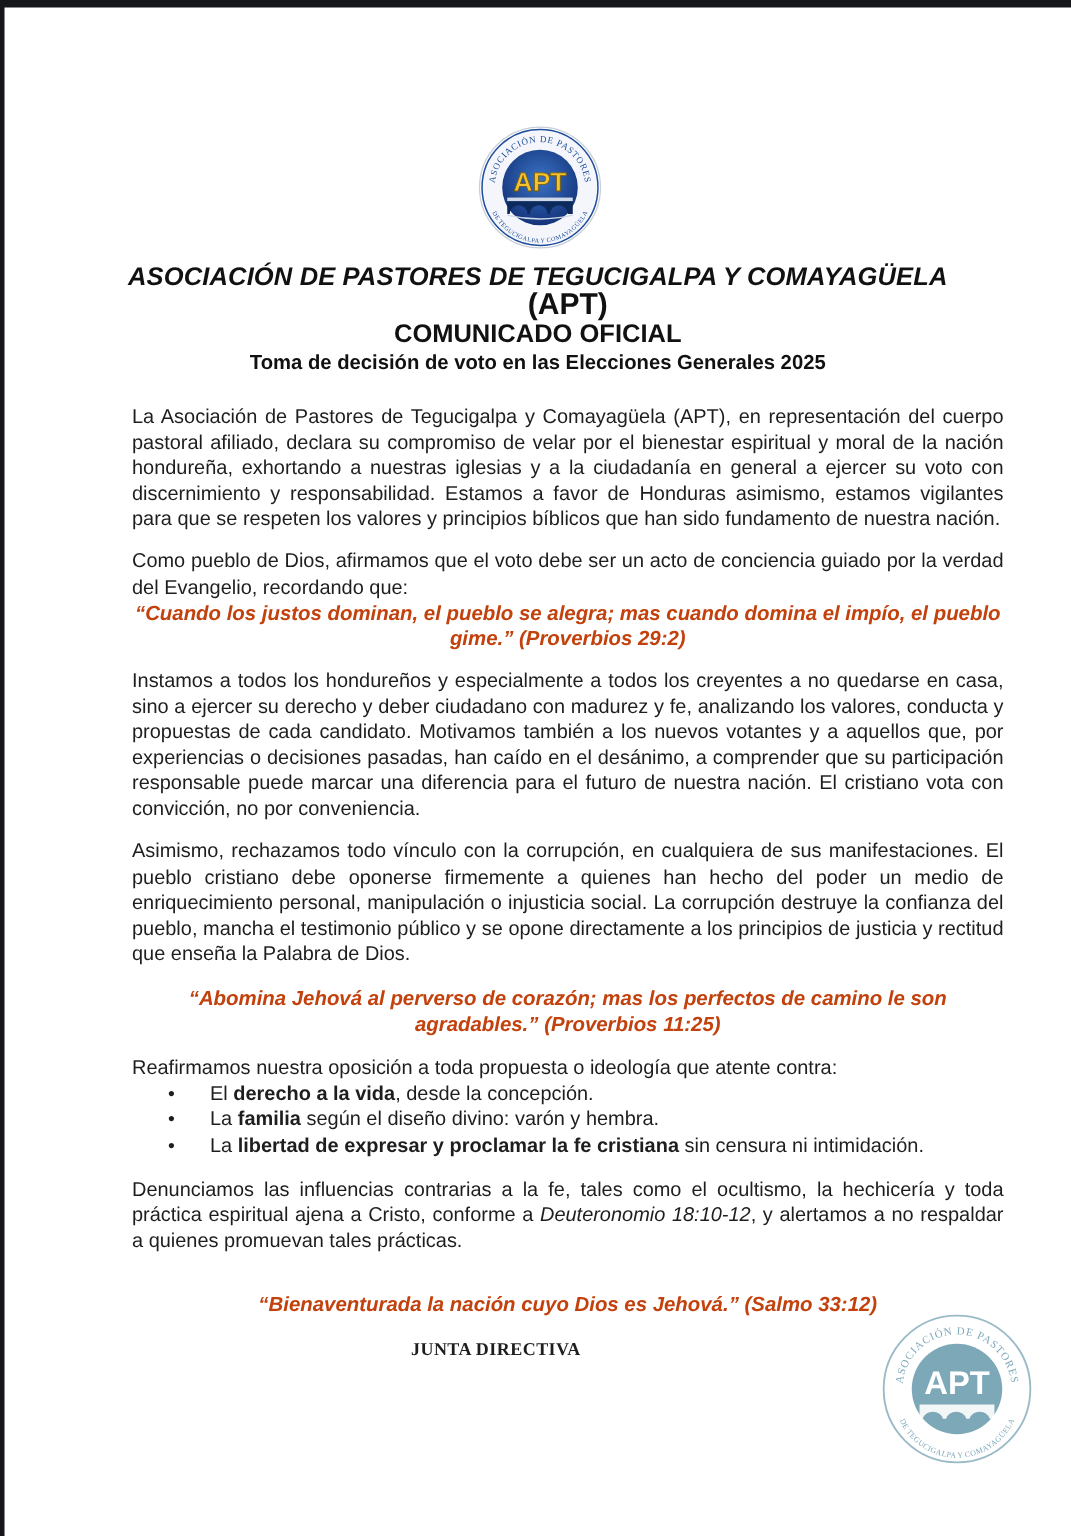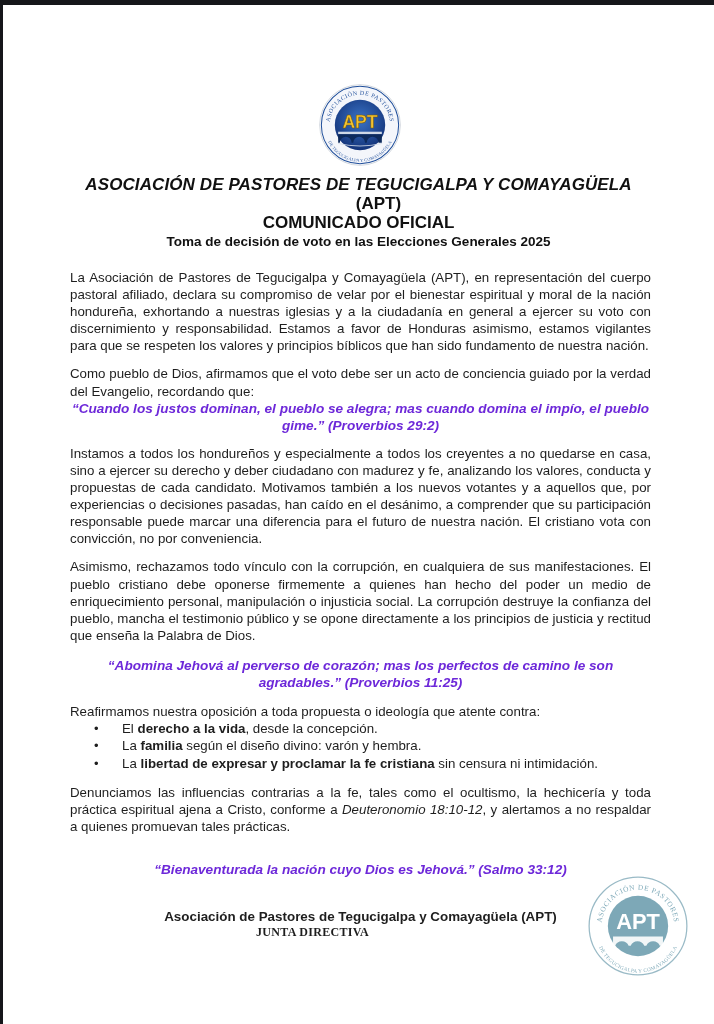--- a/index.html
+++ b/index.html
@@ -15,32 +15,32 @@
       color: #1a1a1a;
     }
     .logo-top {
       position: absolute; left: 315px; top: 78px; width: 84px; height: 84px;
     }
     .header {
       position: absolute; left: 0; right: 0; top: 170px;
       text-align: center; font-weight: bold; color: #111;
     }
     .header .l1 { font-size: 17px; line-height: 19px; letter-spacing: 0.1px; font-style: italic; }
-    .header .l2 { font-size: 17px; line-height: 19px; margin-left: 40px; }
+    .header .l2 { font-size: 20px; line-height: 19px; margin-left: 40px; }
     .header .l3 { font-size: 17px; line-height: 19px; }
     .header .l4 { font-size: 13.5px; line-height: 17px; margin-top: 1px; }
     .body {
-      position: absolute; left: 67px; width: 581px; top: 264px;
+      position: absolute; left: 85px; width: 581px; top: 264px;
       font-size: 13.3px; line-height: 17.1px; color: #1e1e1e;
     }
     .body p { margin: 0; text-align: justify; }
     .p-gap { height: 11px; }
     .quote {
       text-align: center !important; font-weight: bold; font-style: italic;
-      font-size: 13.6px; color: #6d28d9;
+      font-size: 13.6px; color: #c2410c;
     }
     .quote .ref { }
     ul.bullets { margin: 0; padding: 0; list-style: none; }
     ul.bullets li { position: relative; padding-left: 52px; line-height: 17.2px; }
     ul.bullets li .dot {
       position: absolute; left: 24px; top: 0; font-size: 13px;
     }
     b { font-weight: bold; }
     .place-date {
       text-align: center; font-weight: bold; font-style: italic; font-size: 13.6px;
@@ -131,21 +131,20 @@
     </ul>
     <div class="p-gap" style="height:12px"></div>
     <p><span>Denunciamos las influencias contrarias a la fe, tales como el ocultismo, la hechicería y toda práctica espiritual ajena a Cristo, conforme a </span><i>Deuteronomio 18:10-12</i><span>, y alertamos a no respaldar a quienes promuevan tales prácticas.</span></p>
     <div class="p-gap" style="height:12px"></div>
     <div class="p-gap" style="height:14px"></div>
     <p class="quote">
       <span>“Bienaventurada la nación cuyo Dios es Jehová.”</span>
       <span class="ref">(Salmo 33:12)</span>
     </p>
     <div class="p-gap" style="height:14px"></div>
-    <div class="sig-org">Asociación de Pastores de Tegucigalpa y Comayagüela (APT)</div>
     <div class="sig-board">JUNTA DIRECTIVA</div>
   </div>
 
   <svg class="stamp" viewBox="0 0 100 100">
     <defs>
       <path id="sTop" d="M 15 50 A 35 35 0 0 1 85 50"></path>
       <path id="sBot" d="M 13 54 A 37 37 0 0 0 87 54"></path>
     </defs>
     <circle cx="50" cy="50" r="47" fill="none" stroke="#8fb3c0" stroke-width="1.2"></circle>
     <circle cx="50" cy="50" r="29" fill="#6f9fb0"></circle>

